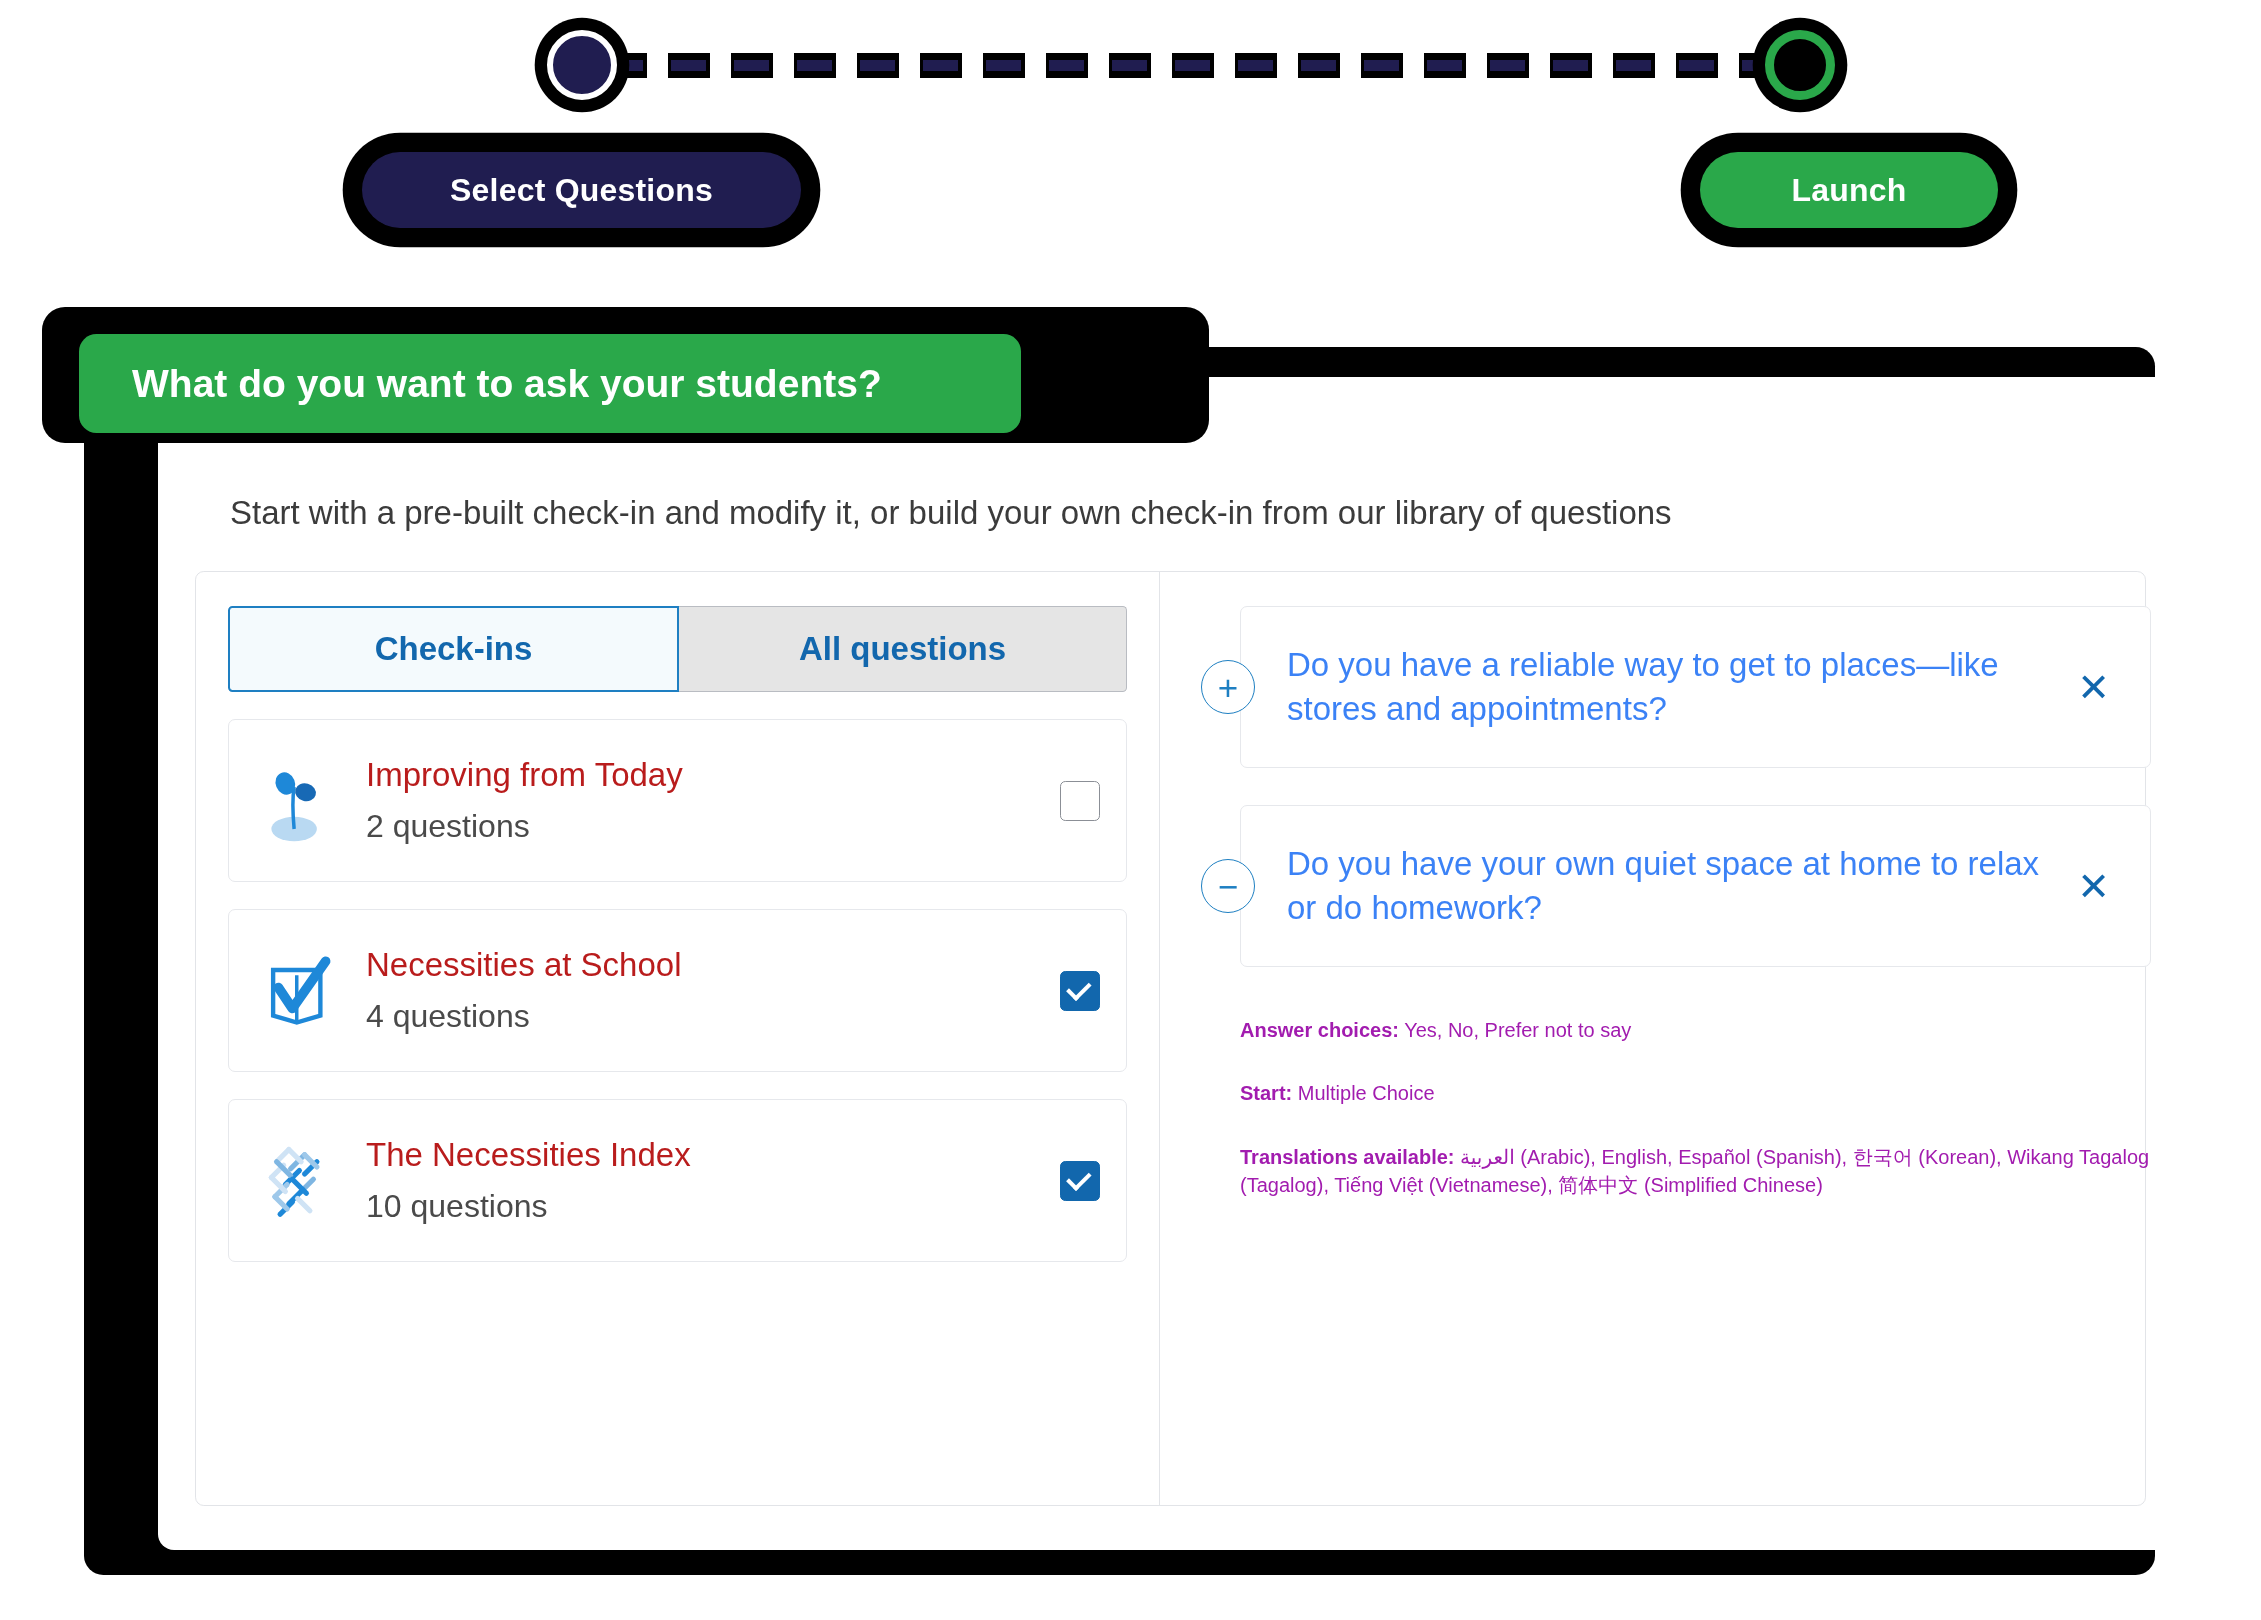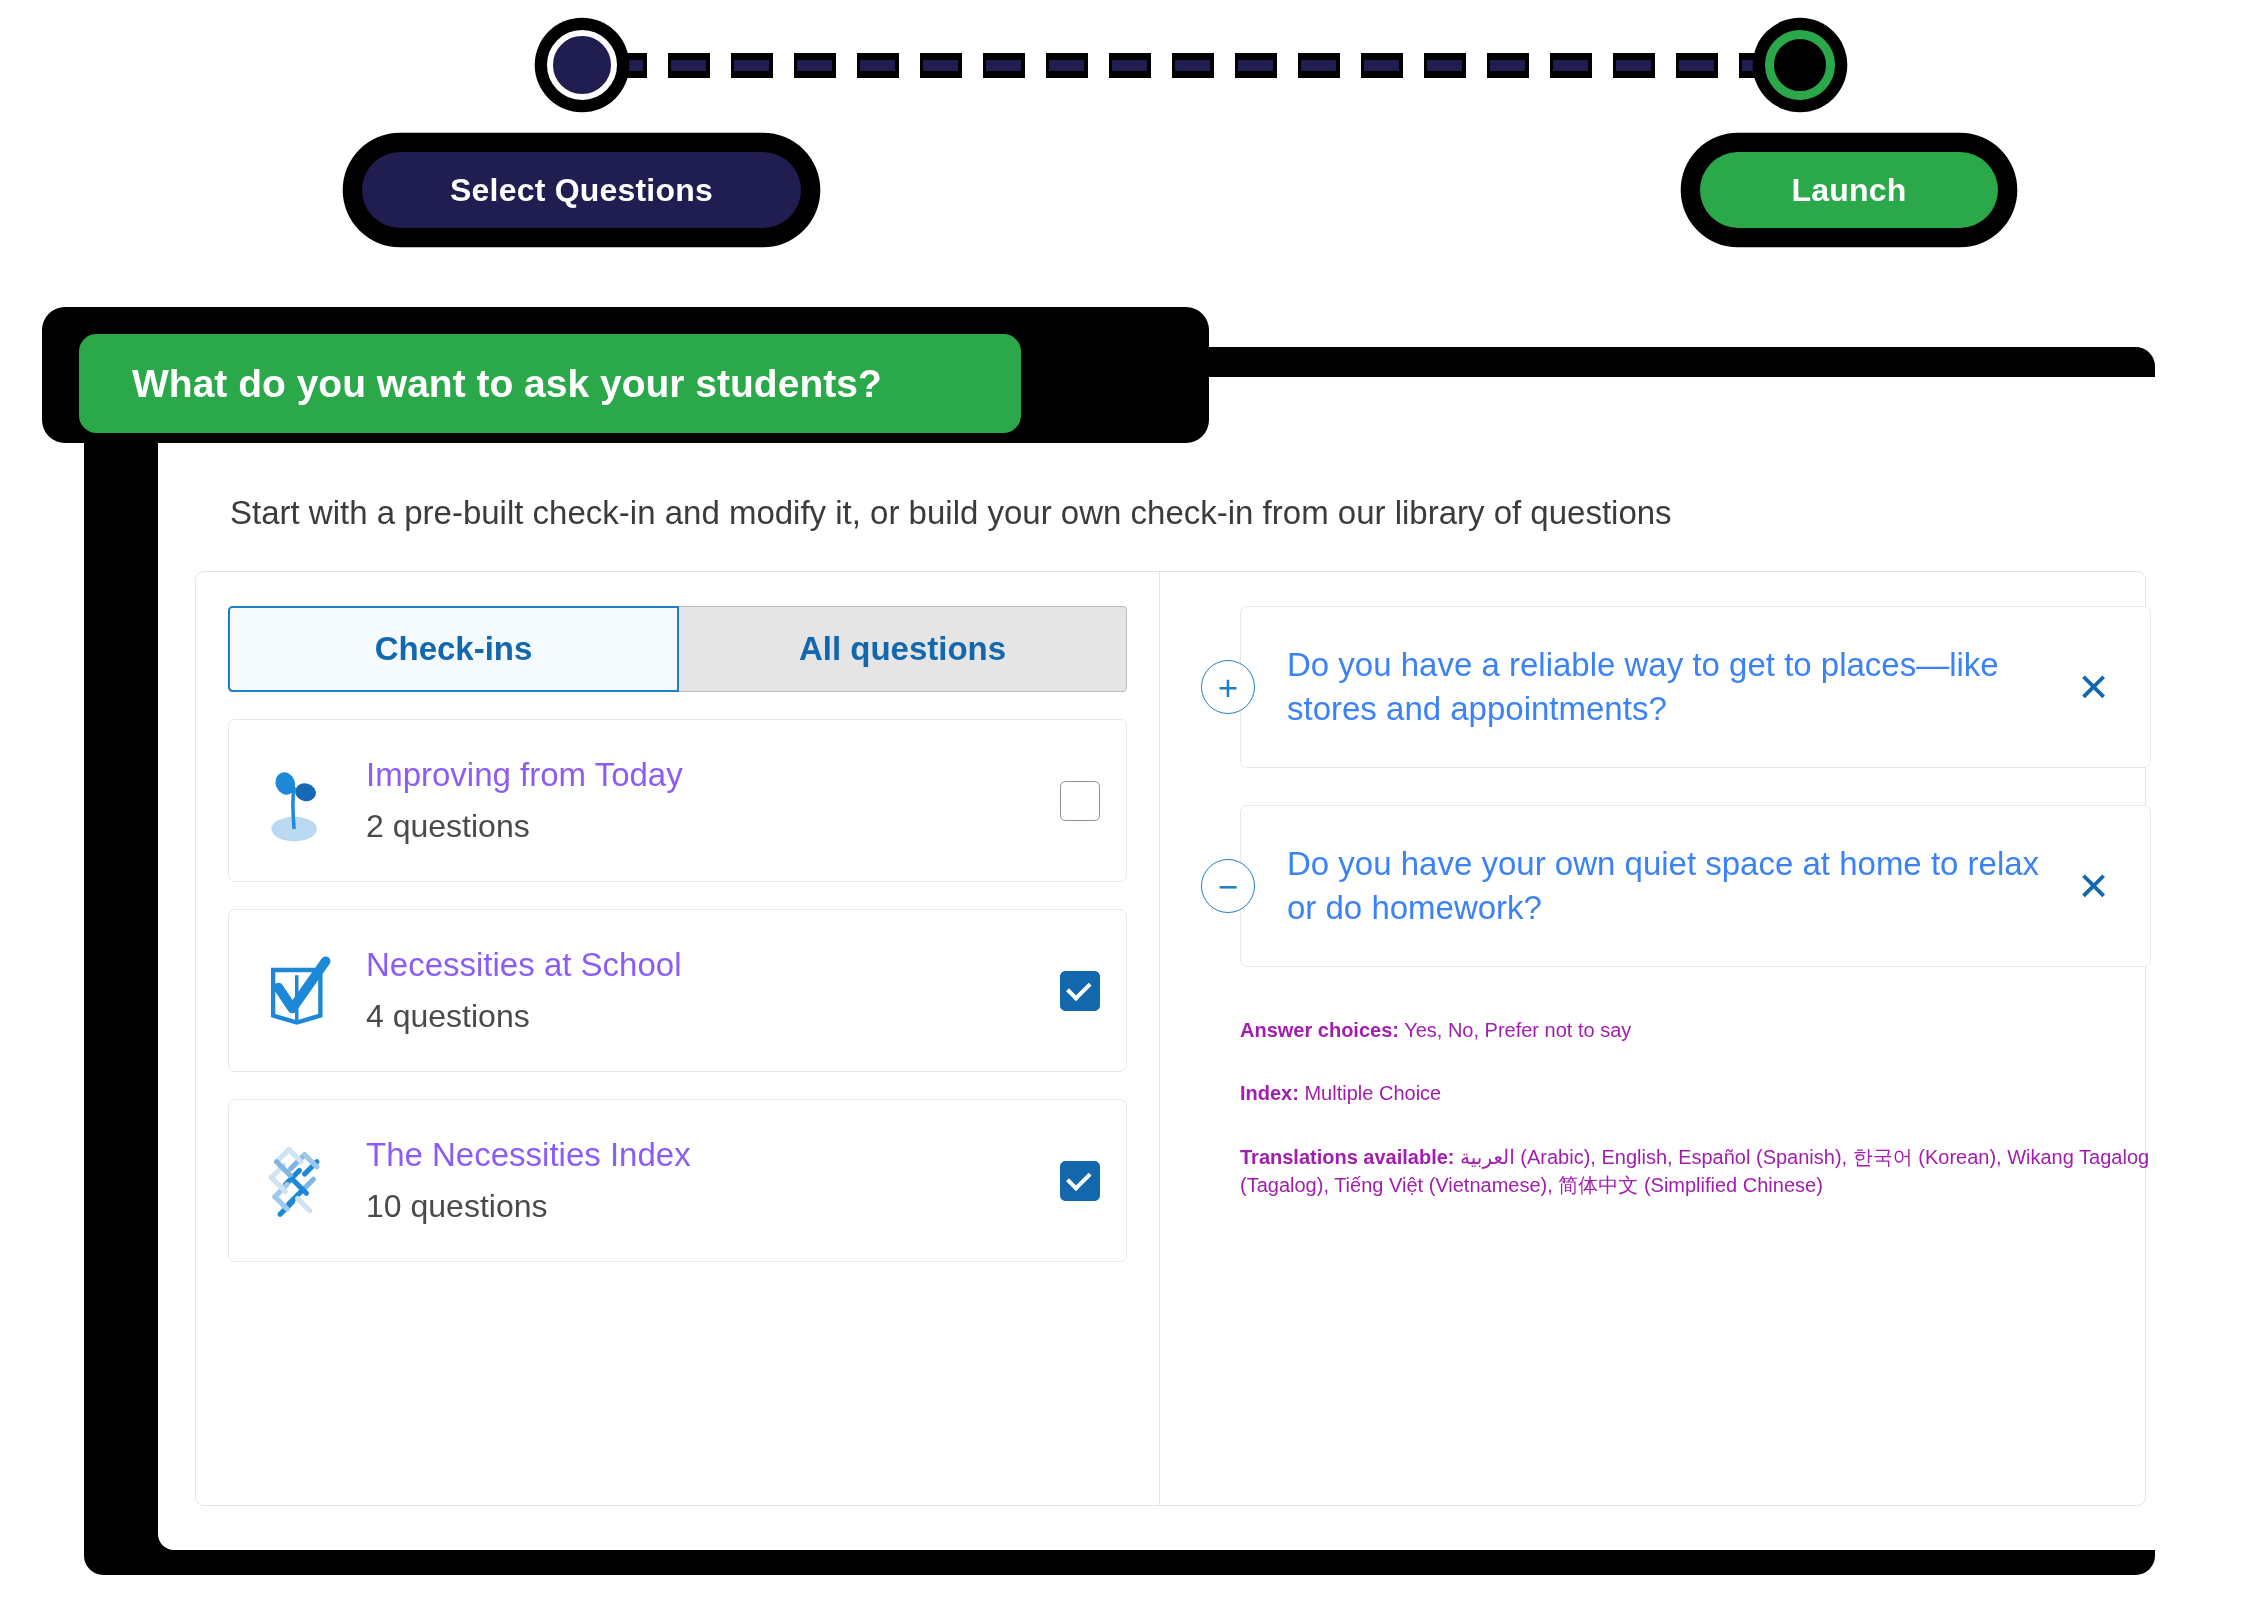--- a/index.html
+++ b/index.html
@@ -247,21 +247,21 @@
     display: flex;
     align-items: center;
     justify-content: center;
   }
   .topic-text {
     flex: 1;
     padding-left: 28px;
   }
   .topic-title {
     font-size: 33px;
-    color: #8b5cf6;
+    color: #b91c1c;
     margin-bottom: 14px;
   }
   .topic-count {
     font-size: 32px;
     color: #4a4a4a;
   }
   .cb {
     width: 40px;
     height: 40px;
     border-radius: 5.3px;
@@ -454,21 +454,21 @@
         <div class="q-toggle">−</div>
         <div class="q-text">Do you have your own quiet space at home to relax or do homework?</div>
         <div class="q-close">✕</div>
       </div>
 
       <div class="meta">
         <p>
           <b>Answer choices:</b><span> Yes, No, Prefer not to say</span>
         </p>
         <p>
-          <b>Index:</b><span> Multiple Choice</span>
+          <b>Start:</b><span> Multiple Choice</span>
         </p>
         <p>
           <b>Translations available:</b><span> العربية (Arabic), English, Español (Spanish), 한국어 (Korean), Wikang Tagalog (Tagalog), Tiếng Việt (Vietnamese), 简体中文 (Simplified Chinese)</span>
         </p>
       </div>
 
     </div>
   </div>
 </div>
 

